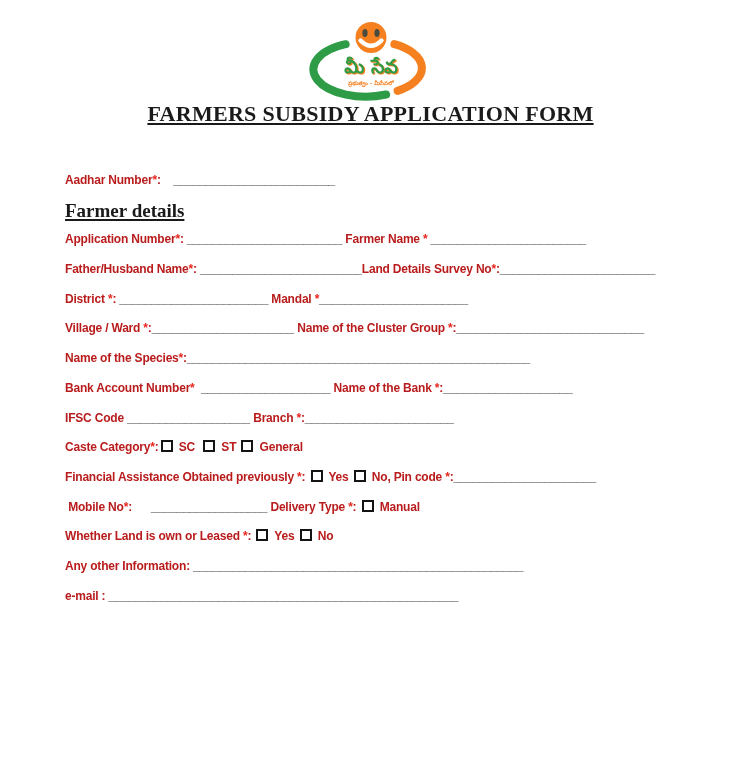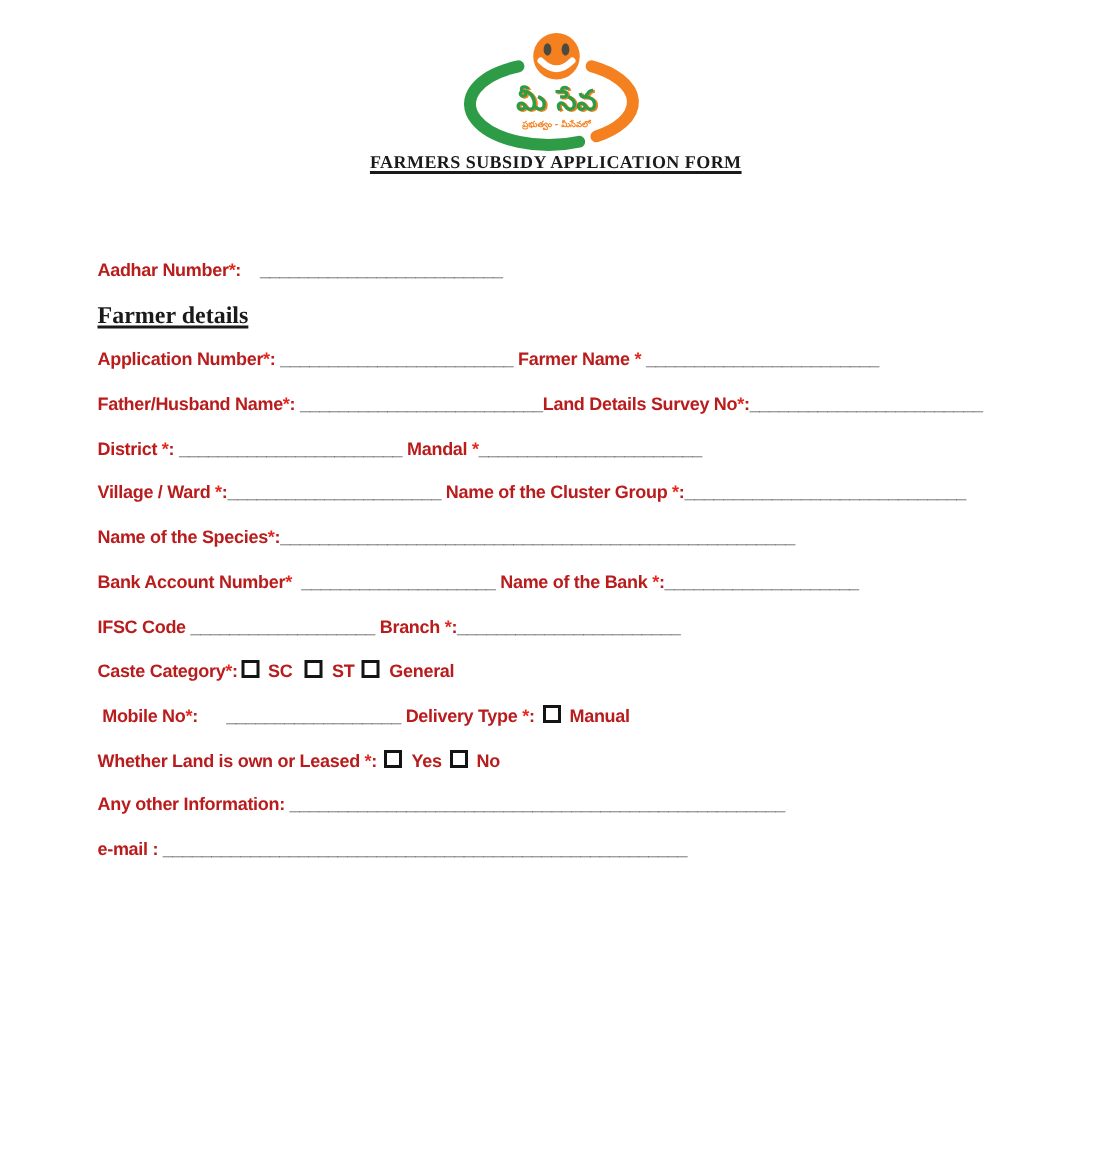--- a/index.html
+++ b/index.html
@@ -2,30 +2,30 @@
 <html><head>
 <meta charset="utf-8">
 <style>
   html,body{margin:0;padding:0;background:#ffffff;}
   .page{position:relative;width:741px;height:617px;background:#ffffff;overflow:hidden;
         font-family:"Liberation Sans",sans-serif;}
   
   .logo-wrap{position:absolute;top:20px;left:0;width:100%;display:flex;justify-content:center;}
   
   .form-title{position:absolute;top:101px;left:0;width:100%;text-align:center;
-    font-family:"Liberation Serif",serif;font-weight:bold;font-size:12px;color:#1a1a1a;
+    font-family:"Liberation Serif",serif;font-weight:bold;font-size:22px;color:#1a1a1a;
     letter-spacing:.3px;text-decoration:underline;text-decoration-thickness:2px;text-underline-offset:2px;}
   
   .content{position:absolute;left:65px;top:166px;right:8px;}
   .row{height:29.7px;line-height:29.7px;white-space:pre;
     font-size:12px;font-weight:bold;letter-spacing:-0.2px;color:#1d1b1a;}
   .lbl{color:#b91c1c;}
   .req{color:#e8251d;}
   .blank{color:#3a3a3a;}
-  .heading{font-family:"Liberation Serif",serif;font-size:16px;font-weight:bold;color:#1a1a1a;
+  .heading{font-family:"Liberation Serif",serif;font-size:19px;font-weight:bold;color:#1a1a1a;
     letter-spacing:0;text-decoration:underline;text-decoration-thickness:1.6px;text-underline-offset:2px;}
   .cbx{display:inline-block;width:8px;height:8px;border:2px solid #141414;background:#fff;
     margin:0 3px 0 2px;vertical-align:-1px;}
 </style>
 </head>
 <body>
 
 <div class="page">
 
   <div class="logo-wrap">
@@ -54,19 +54,20 @@
       <div class="row"><span class="lbl">Aadhar Number</span><span class="req">*</span><span class="lbl">:    </span><span class="blank">_________________________</span></div>
       <div class="row"><span class="heading">Farmer details</span></div>
       <div class="row"><span class="lbl">Application Number</span><span class="req">*</span><span class="lbl">: </span><span class="blank">________________________</span><span class="lbl"> Farmer Name </span><span class="req">*</span><span class="lbl"> </span><span class="blank">________________________</span></div>
       <div class="row"><span class="lbl">Father/Husband Name</span><span class="req">*</span><span class="lbl">: </span><span class="blank">_________________________</span><span class="lbl">Land Details Survey No</span><span class="req">*</span><span class="lbl">:</span><span class="blank">________________________</span></div>
       <div class="row"><span class="lbl">District </span><span class="req">*</span><span class="lbl">: </span><span class="blank">_______________________</span><span class="lbl"> Mandal </span><span class="req">*</span><span class="blank">_______________________</span></div>
       <div class="row"><span class="lbl">Village / Ward </span><span class="req">*</span><span class="lbl">:</span><span class="blank">______________________</span><span class="lbl"> Name of the Cluster Group </span><span class="req">*</span><span class="lbl">:</span><span class="blank">_____________________________</span></div>
       <div class="row"><span class="lbl">Name of the Species</span><span class="req">*</span><span class="lbl">:</span><span class="blank">_____________________________________________________</span></div>
       <div class="row"><span class="lbl">Bank Account Number</span><span class="req">*</span><span class="lbl">  </span><span class="blank">____________________</span><span class="lbl"> Name of the Bank </span><span class="req">*</span><span class="lbl">:</span><span class="blank">____________________</span></div>
       <div class="row"><span class="lbl">IFSC Code </span><span class="blank">___________________</span><span class="lbl"> Branch </span><span class="req">*</span><span class="lbl">:</span><span class="blank">_______________________</span></div>
       <div class="row"><span class="lbl">Caste Category</span><span class="req">*</span><span class="lbl">:</span><span class="cbx"></span><span class="lbl"> SC  </span><span class="cbx"></span><span class="lbl"> ST </span><span class="cbx"></span><span class="lbl"> General</span></div>
+      <div class="row"><span class="lbl">Financial Assistance Obtained previously </span><span class="req">*</span><span class="lbl">: </span><span class="cbx"></span><span class="lbl"> Yes </span><span class="cbx"></span><span class="lbl"> No, Pin code </span><span class="req">*</span><span class="lbl">:</span><span class="blank">______________________</span></div>
       <div class="row"><span class="lbl"> Mobile No</span><span class="req">*</span><span class="lbl">:      </span><span class="blank">__________________</span><span class="lbl"> Delivery Type </span><span class="req">*</span><span class="lbl">: </span><span class="cbx"></span><span class="lbl"> Manual</span></div>
       <div class="row"><span class="lbl">Whether Land is own or Leased </span><span class="req">*</span><span class="lbl">: </span><span class="cbx"></span><span class="lbl"> Yes </span><span class="cbx"></span><span class="lbl"> No</span></div>
       <div class="row"><span class="lbl">Any other Information: </span><span class="blank">___________________________________________________</span></div>
       <div class="row"><span class="lbl">e-mail : </span><span class="blank">______________________________________________________</span></div>
     </div>
 
 </div>
 
 </body></html>

